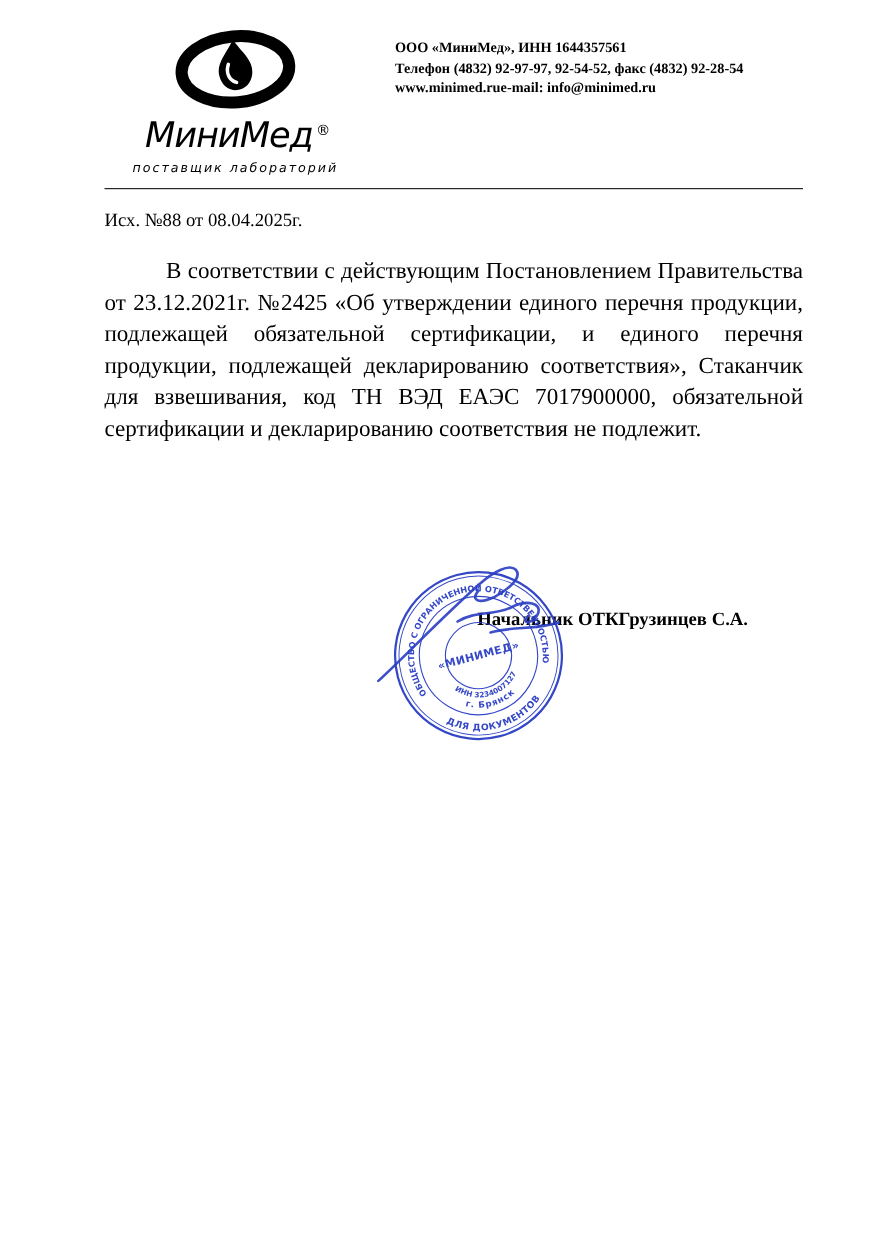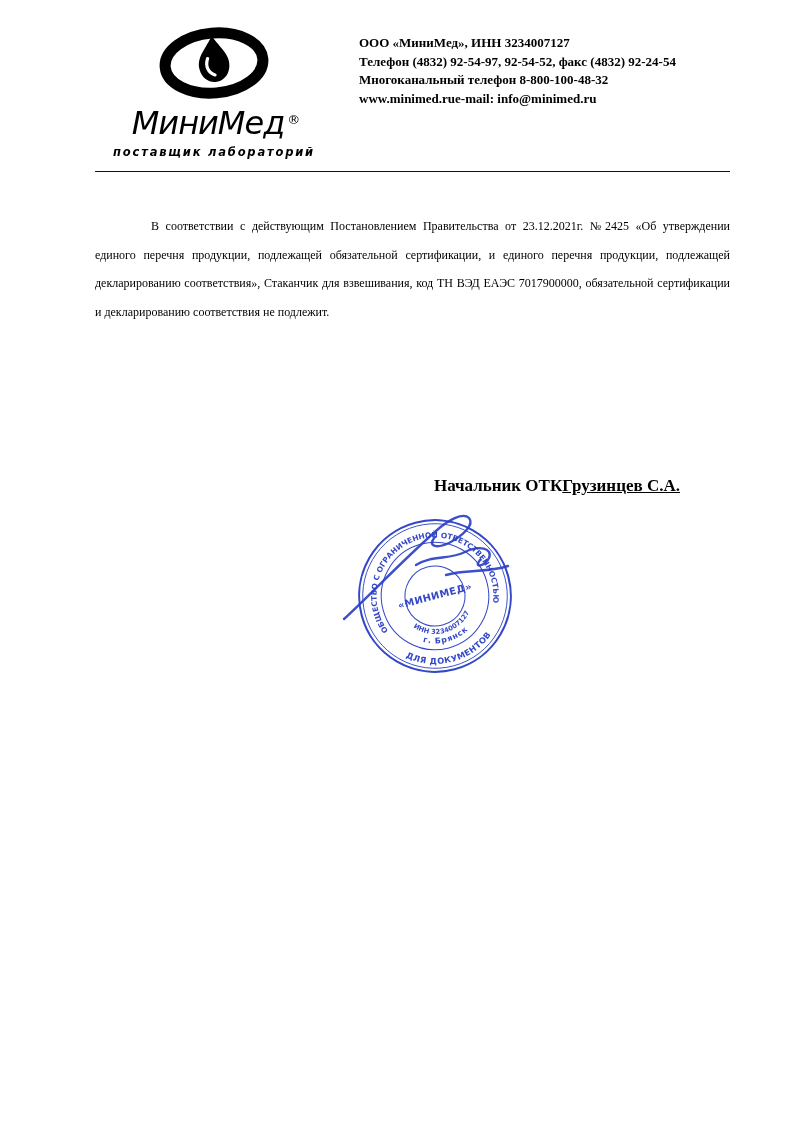--- a/index.html
+++ b/index.html
@@ -22,44 +22,44 @@
   .logo-mark { display: block; margin: 0 auto; }
   .brand-row {
     font-family: "DejaVu Sans", sans-serif;
     font-style: italic; font-weight: normal;
     font-size: 32px; line-height: 34px; letter-spacing: -1px;
     white-space: nowrap; margin-top: 2px;
   }
   .reg { font-size: 13px; font-style: normal; vertical-align: top; position: relative; top: -3px; left: 3px; }
   .tagline {
     font-family: "DejaVu Sans", sans-serif;
-    font-style: italic; font-weight: bold;
+    font-style: italic; font-weight: normal;
     font-size: 11.5px; letter-spacing: 1.8px;
     margin-top: 5px; white-space: nowrap;
   }
   .company-info { flex: 1; margin-left: 26px; margin-top: 12px; font-weight: bold; font-size: 13px; line-height: 18.5px; }
   .ci-line { white-space: nowrap; }
   .contact-row { display: flex; justify-content: flex-start; }
   .house-sup { font-size: 10px; vertical-align: super; text-decoration: underline; }
 
   
   .ref-line { margin: 18px 70px 0 95px; font-size: 17px; }
   .letter-title { margin: 22px 70px 0 95px; text-align: center; font-size: 17px; }
   .letter-body {
-    margin: 40px 70px 0 95px;
-    font-size: 12px; line-height: 28.5px;
+    margin: 22px 70px 0 95px;
+    font-size: 21px; line-height: 28.5px;
     text-align: justify; text-indent: 56px;
   }
   .signature-row {
     margin: 150px 70px 0 95px;
     display: flex; justify-content: flex-end;
     font-weight: bold; font-size: 17px;
   }
   .sig-position { margin-left: 30px; }
-  .sig-name { margin-right: 50px; text-decoration: underline; }
+  .sig-name { margin-right: 50px; }
 
   
   .stamp-area { position: absolute; left: 330px; top: 503px; width: 230px; height: 190px; }
   .stamp { position: absolute; left: 26px; top: 14px; z-index: 1; opacity: 0.95; }
   .handwriting { position: absolute; left: 0; top: 0; z-index: 2; opacity: 0.9; }
   .stamp text { font-family: "DejaVu Sans", sans-serif; font-weight: bold; }
   .arc { text-anchor: middle; }
   .ring-top { font-size: 9.5px; }
   .ring-bottom { font-size: 10.5px; letter-spacing: 0.5px; }
   .stamp-center { font-size: 12.5px; letter-spacing: 0.5px; text-anchor: middle; }
@@ -79,30 +79,30 @@
           <ellipse cx="64" cy="41" rx="49" ry="30" fill="none" stroke="#000" stroke-width="11"></ellipse>
           <path d="M64 14 C57 26 47 34 49 46 C50.5 55 57 60 64 60 C71 60 77.5 55 79 46 C81 34 71 26 64 14 Z" fill="#000"></path>
           <path d="M58 36 C55 43 57 50 64 53" stroke="#fff" stroke-width="3.2" fill="none" stroke-linecap="round"></path>
         </g>
       </svg>
       <div class="brand-row"><span>МиниМед</span><sup class="reg">®</sup></div>
       <div class="tagline">поставщик лабораторий</div>
     </div>
 
     <div class="company-info">
-      <div class="ci-line">ООО «МиниМед», ИНН 3234007127</div>
-      <div class="ci-line">Телефон (4832) 92-54-97, 92-54-52, факс (4832) 92-24-54</div>
-      <div class="ci-line">Многоканальный телефон 8-800-100-48-32</div>
+      <div class="ci-line">ООО «МиниМед», ИНН 1644357561</div>
+      <div class="ci-line">Телефон (4832) 92-97-97, 92-54-52, факс (4832) 92-28-54</div>
       <div class="ci-line contact-row">
         <span>www.minimed.ru</span>
         <span>e-mail: info@minimed.ru</span>
       </div>
     </div>
   </header>
 
+  <div class="ref-line">Исх. №88 от 08.04.2025г.</div>
 
 
   <p class="letter-body">В соответствии с действующим Постановлением Правительства от 23.12.2021г. №2425 «Об утверждении единого перечня продукции, подлежащей обязательной сертификации, и единого перечня продукции, подлежащей декларированию соответствия», Стаканчик для взвешивания, код ТН ВЭД ЕАЭС 7017900000, обязательной сертификации и декларированию соответствия не подлежит.</p>
 
   <div class="signature-row">
     <span class="sig-position">Начальник ОТК</span>
     <span class="sig-name">Грузинцев С.А.</span>
   </div>
 
   <div class="stamp-area">

